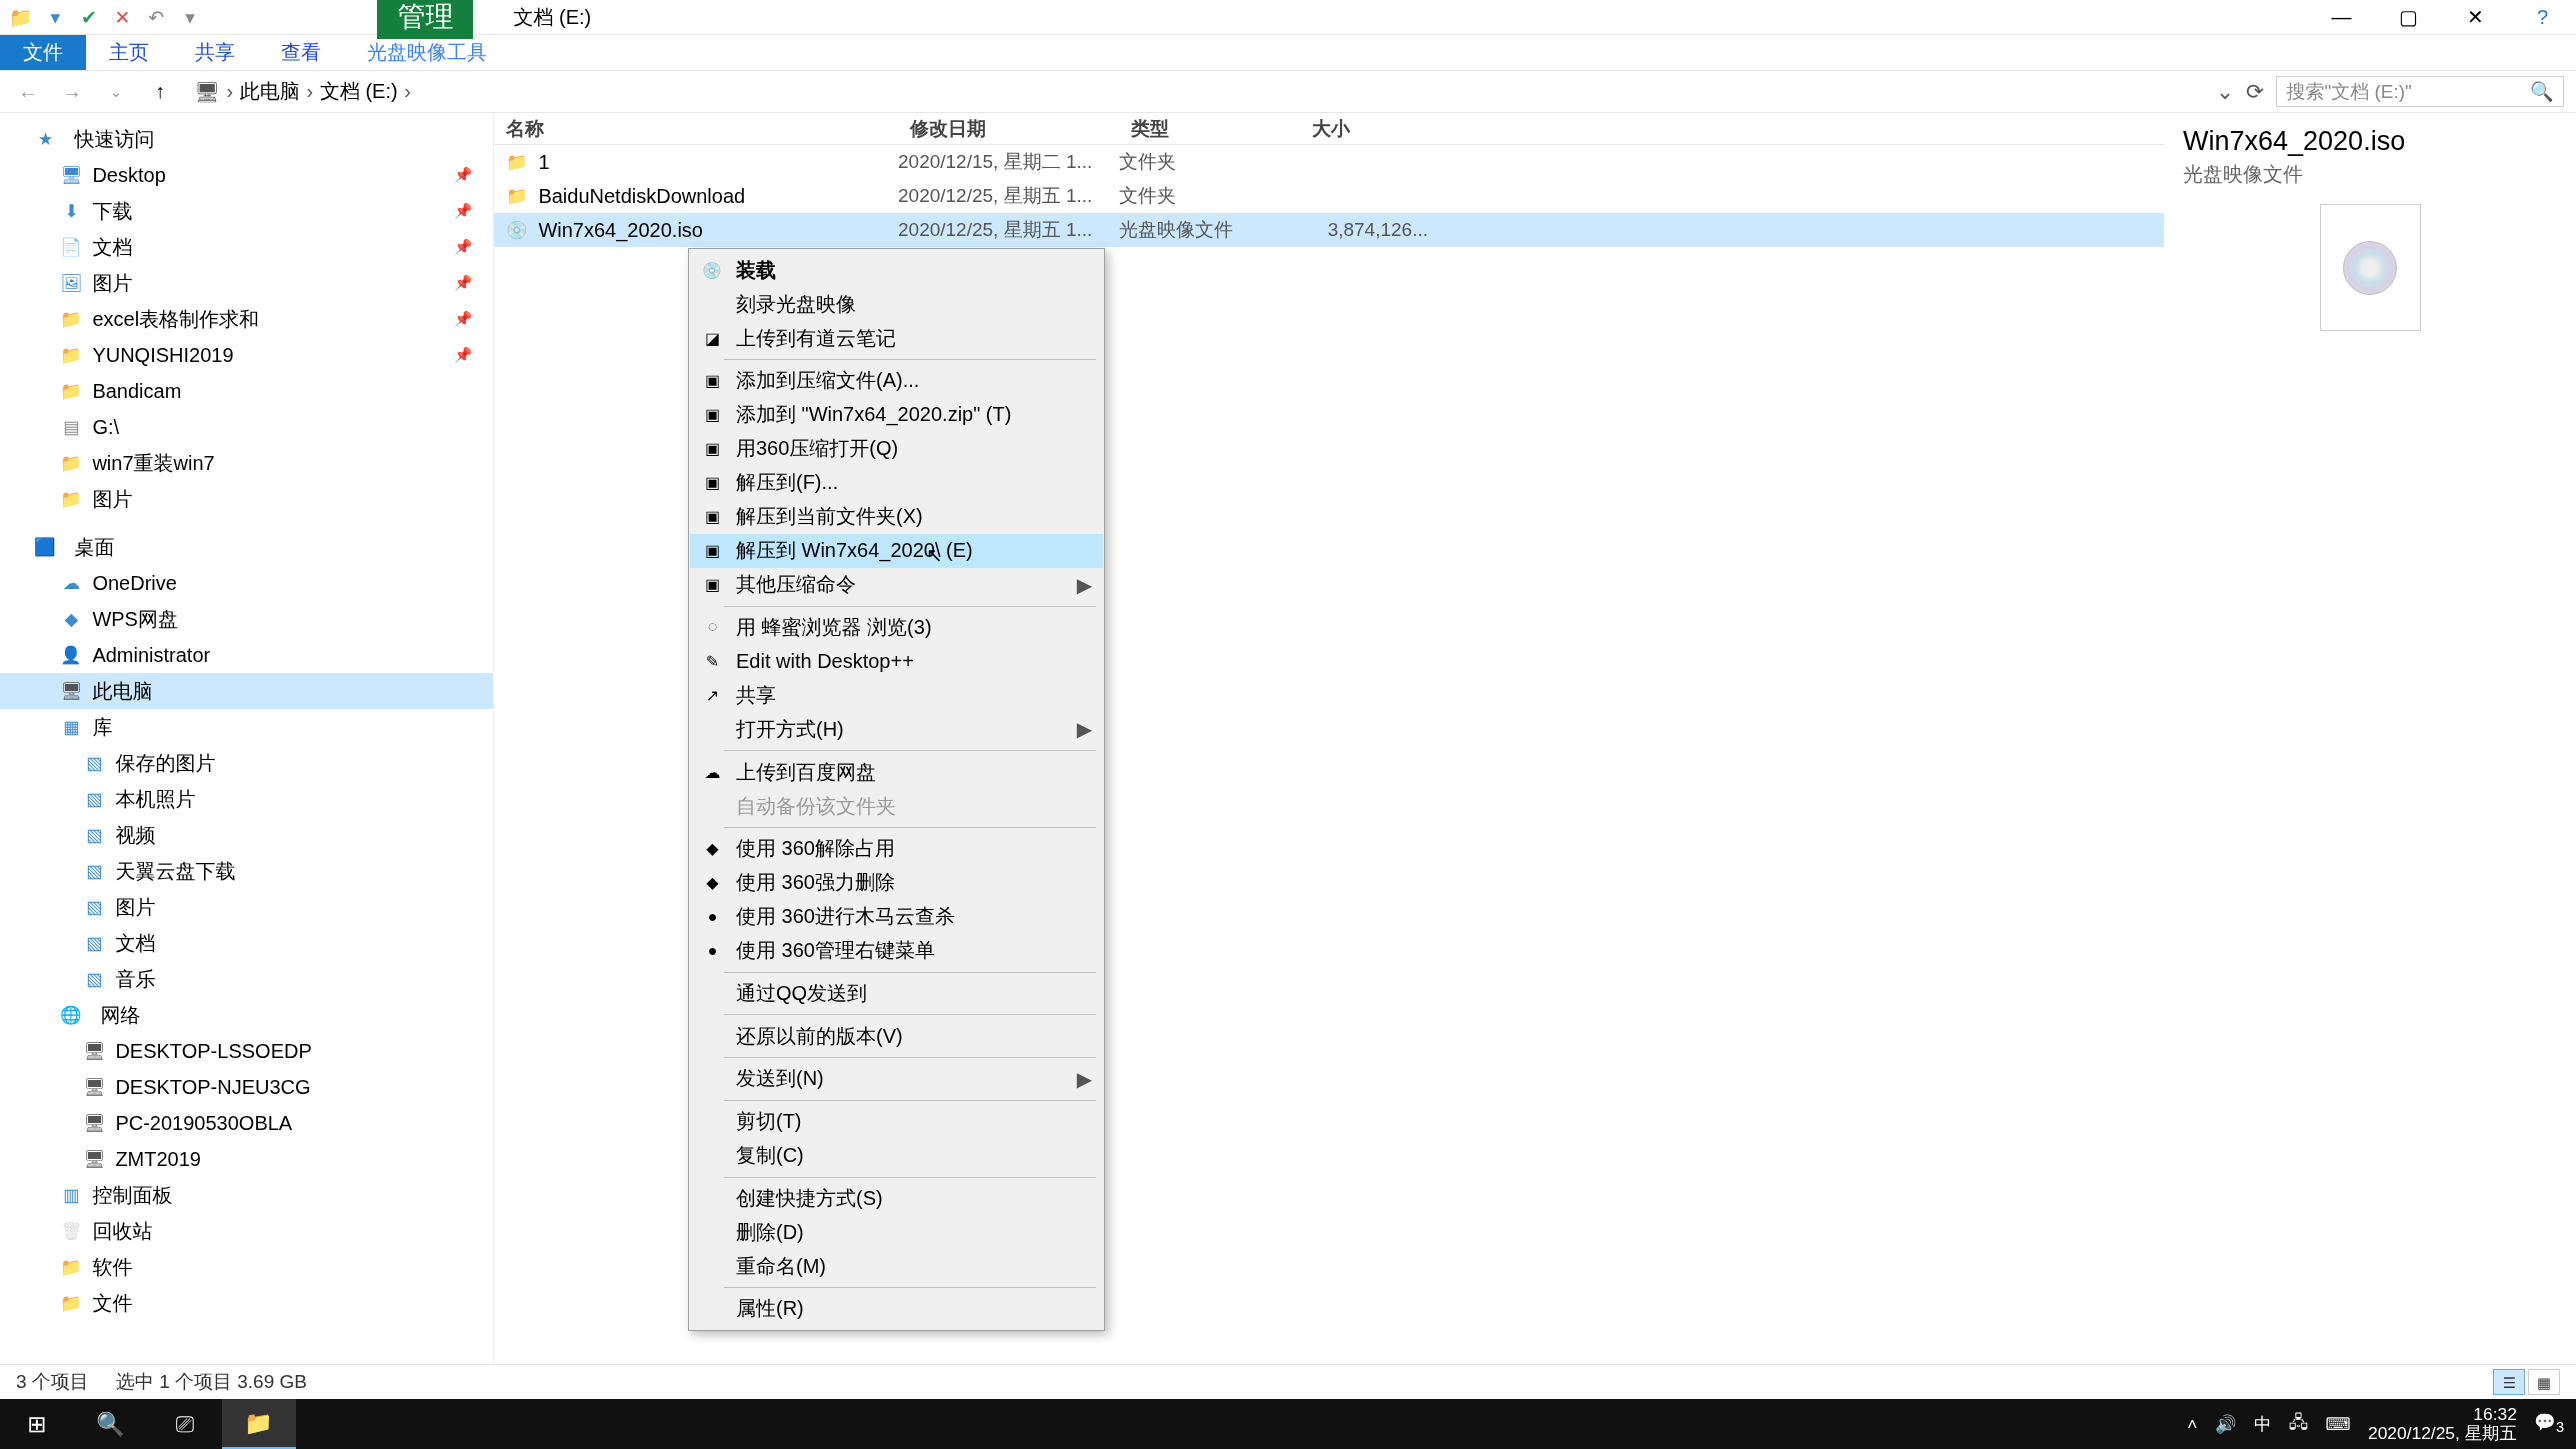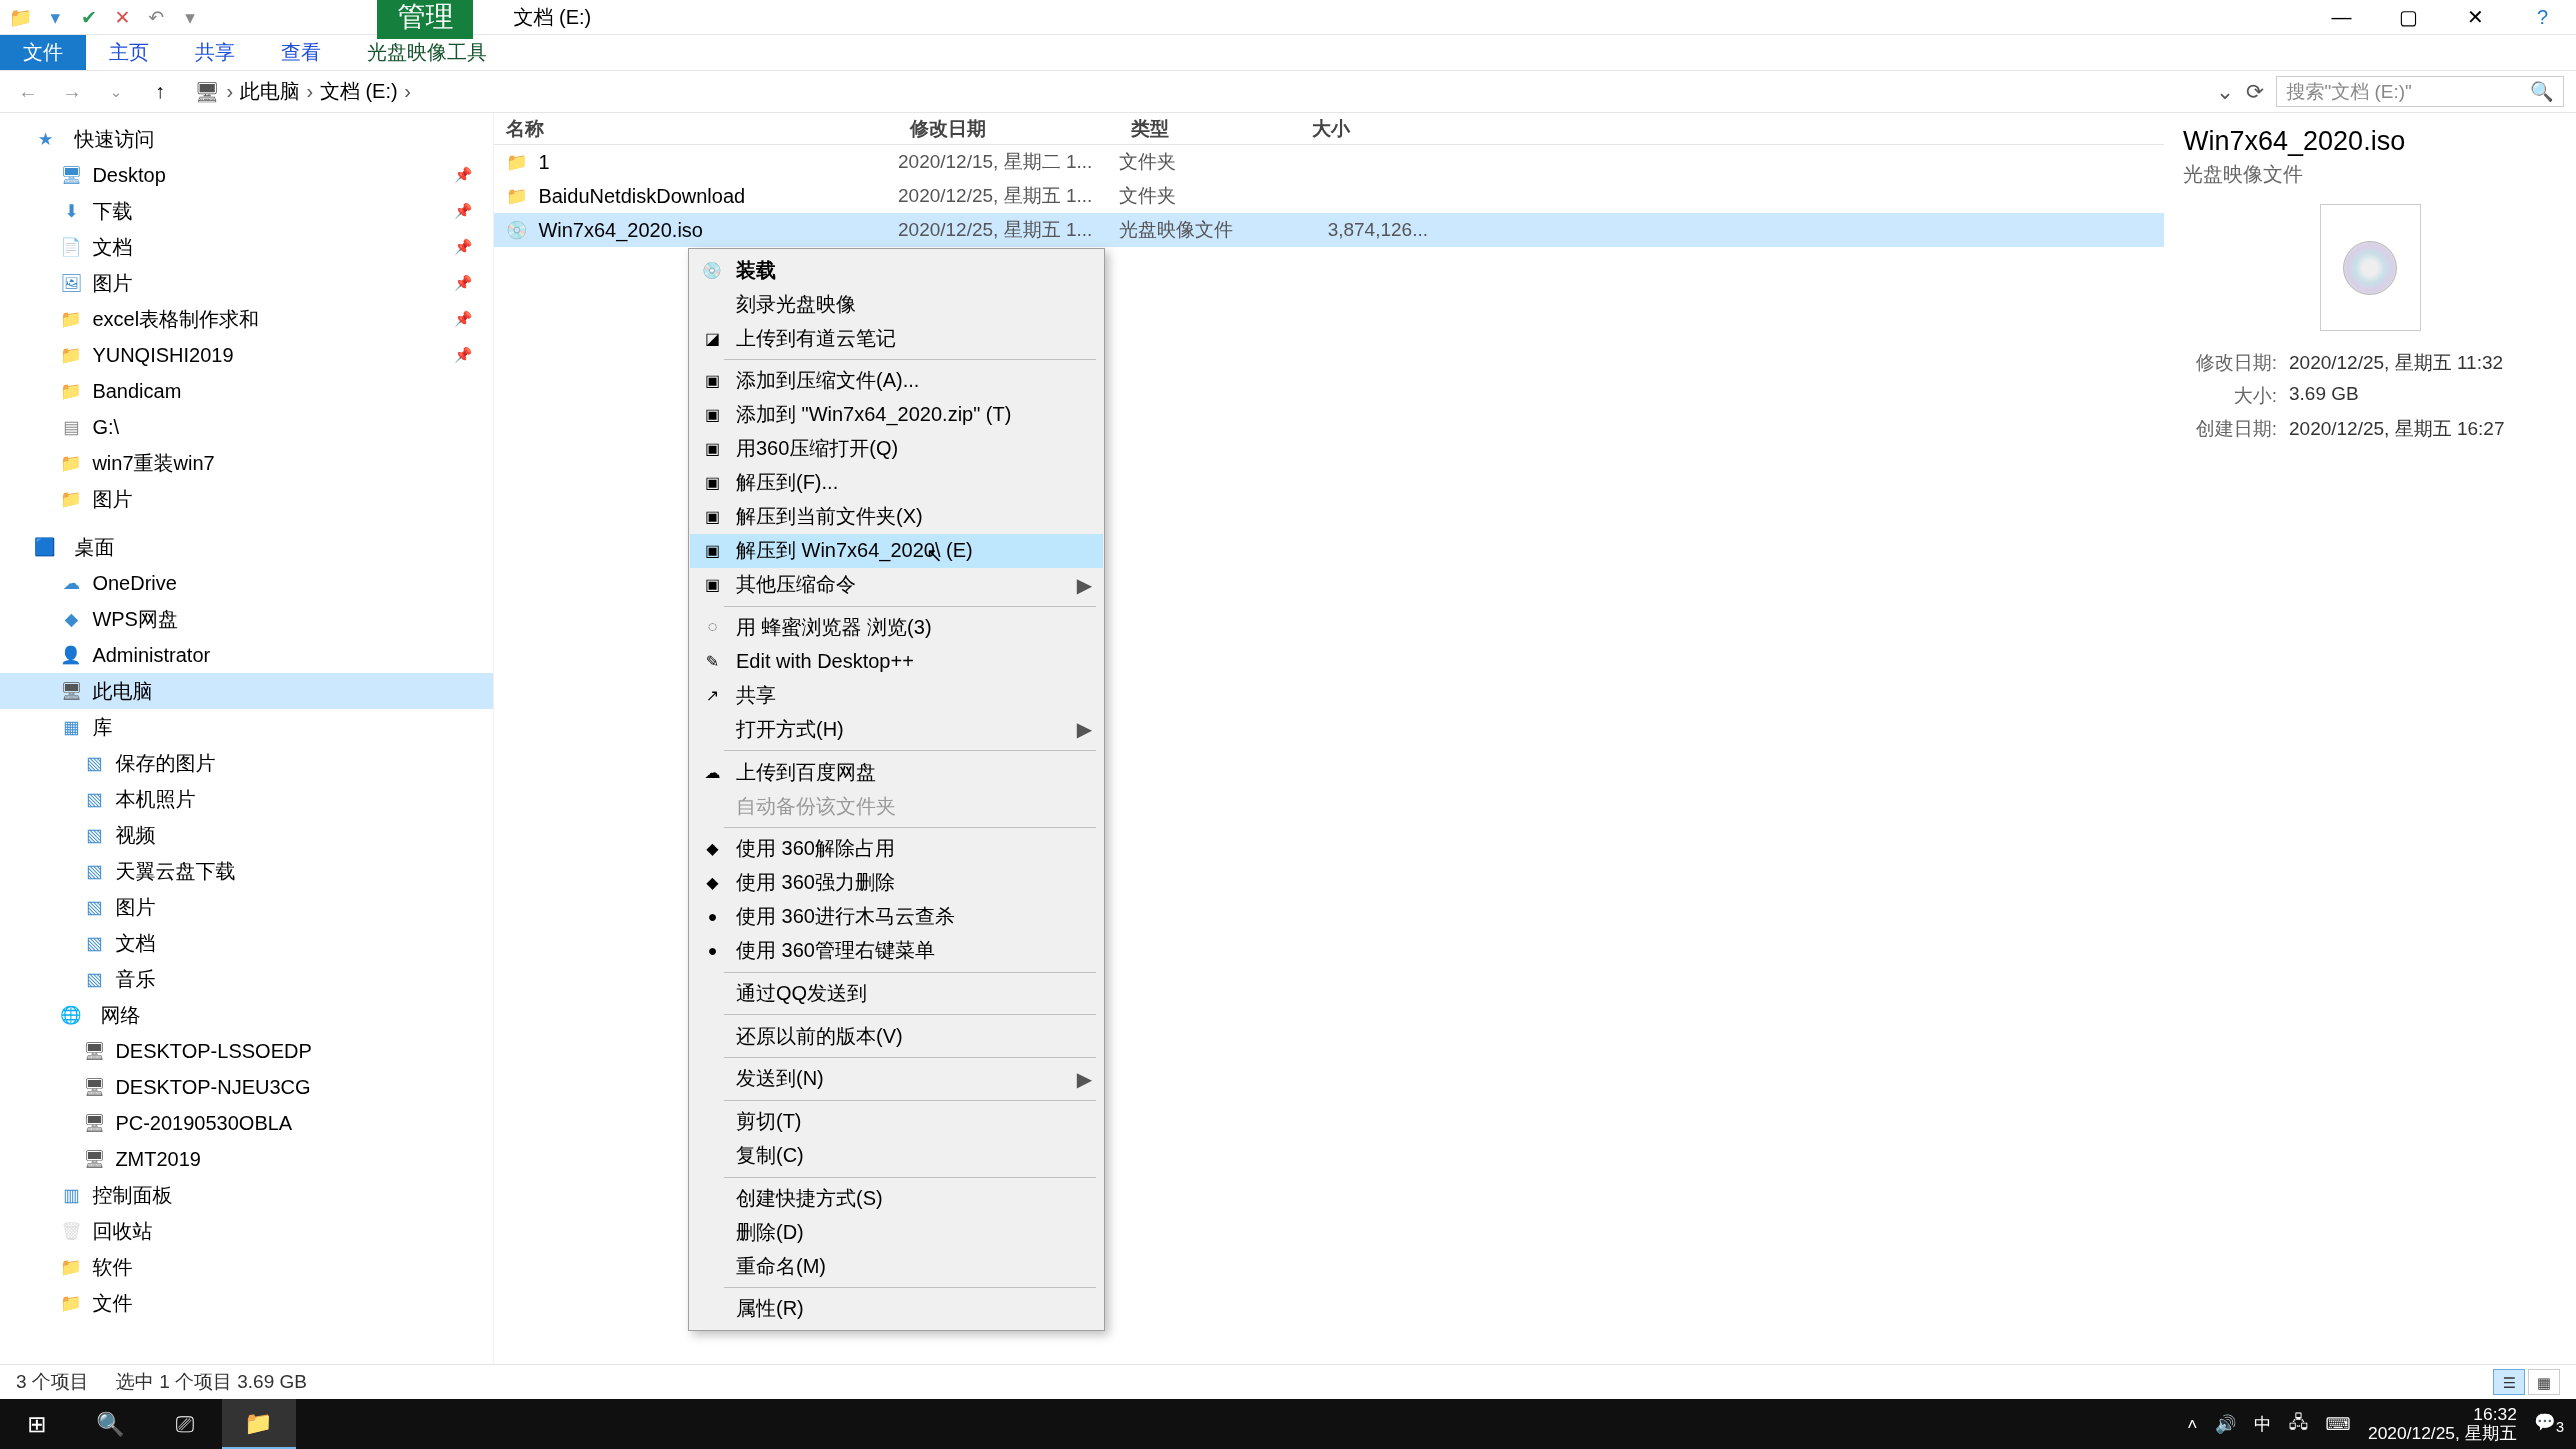--- a/index.html
+++ b/index.html
@@ -11,21 +11,21 @@
 .qat-icon { width: 27px; height: 27px; display: flex; align-items: center; justify-content: center; font-size: 19px; }
 .ribbon-tab-context { background: #15803d; color: #fff; padding: 2.7px 20px; margin-left: 166px; font-size: 28px; }
 .window-title { margin-left: 40px; font-size: 20px; color: #000; }
 .wincontrols { margin-left: auto; display: flex; }
 .wincontrols div { width: 67px; height: 35px; display: flex; align-items: center; justify-content: center; font-size: 20px; }
 
 
 .ribbon { height: 36px; background: #fff; display: flex; align-items: stretch; border-bottom: 0.7px solid #e5e5e5; }
 .rtab { padding: 0 23px; display: flex; align-items: center; font-size: 20px; color: #1d4ed8; }
 .rtab.active { background: #1979ca; color: #fff; }
-.rtab.context { color: #14532d; }
+.rtab.context { color: #3b82f6; }
 
 
 .addrbar { height: 42px; background: #fff; display: flex; align-items: center; border-bottom: 0.7px solid #e5e5e5; padding: 0 12px; gap: 12px; }
 .navbtn { width: 32px; height: 32px; display: flex; align-items: center; justify-content: center; color: #999; font-size: 20px; }
 .navbtn.enabled { color: #000; }
 .breadcrumb { flex: 1; display: flex; align-items: center; gap: 6.7px; font-size: 20px; color: #000; border: 0.7px solid transparent; padding: 2.7px 5.4px; }
 .crumb-sep { color: #555; }
 .addr-controls { display: flex; align-items: center; gap: 12px; color: #555; }
 .searchbox { width: 288px; height: 31px; border: 0.7px solid #ccc; display: flex; align-items: center; padding: 0 9.4px; color: #888; font-size: 19px; justify-content: space-between; }
 
@@ -370,34 +370,20 @@
           </div>
         </div>
     </div>
 
     <div class="details">
       <div class="d-title">Win7x64_2020.iso</div>
       <div class="d-type">光盘映像文件</div>
       <div class="d-thumb">
           <div class="d-disc"></div>
         </div>
-      <div id="dprops">
-          <div class="d-prop">
-            <span class="k">修改日期:</span>
-            <span class="v">2020/12/25, 星期五 11:32</span>
-          </div>
-          <div class="d-prop">
-            <span class="k">大小:</span>
-            <span class="v">3.69 GB</span>
-          </div>
-          <div class="d-prop">
-            <span class="k">创建日期:</span>
-            <span class="v">2020/12/25, 星期五 16:27</span>
-          </div>
-        </div>
     </div>
   </div>
 </div>
 
 <div class="statusbar">
   <span>3 个项目</span>
   <span>选中 1 个项目  3.69 GB</span>
   <div class="viewbtns">
     <div class="viewbtn active">☰</div>
     <div class="viewbtn">▦</div>

